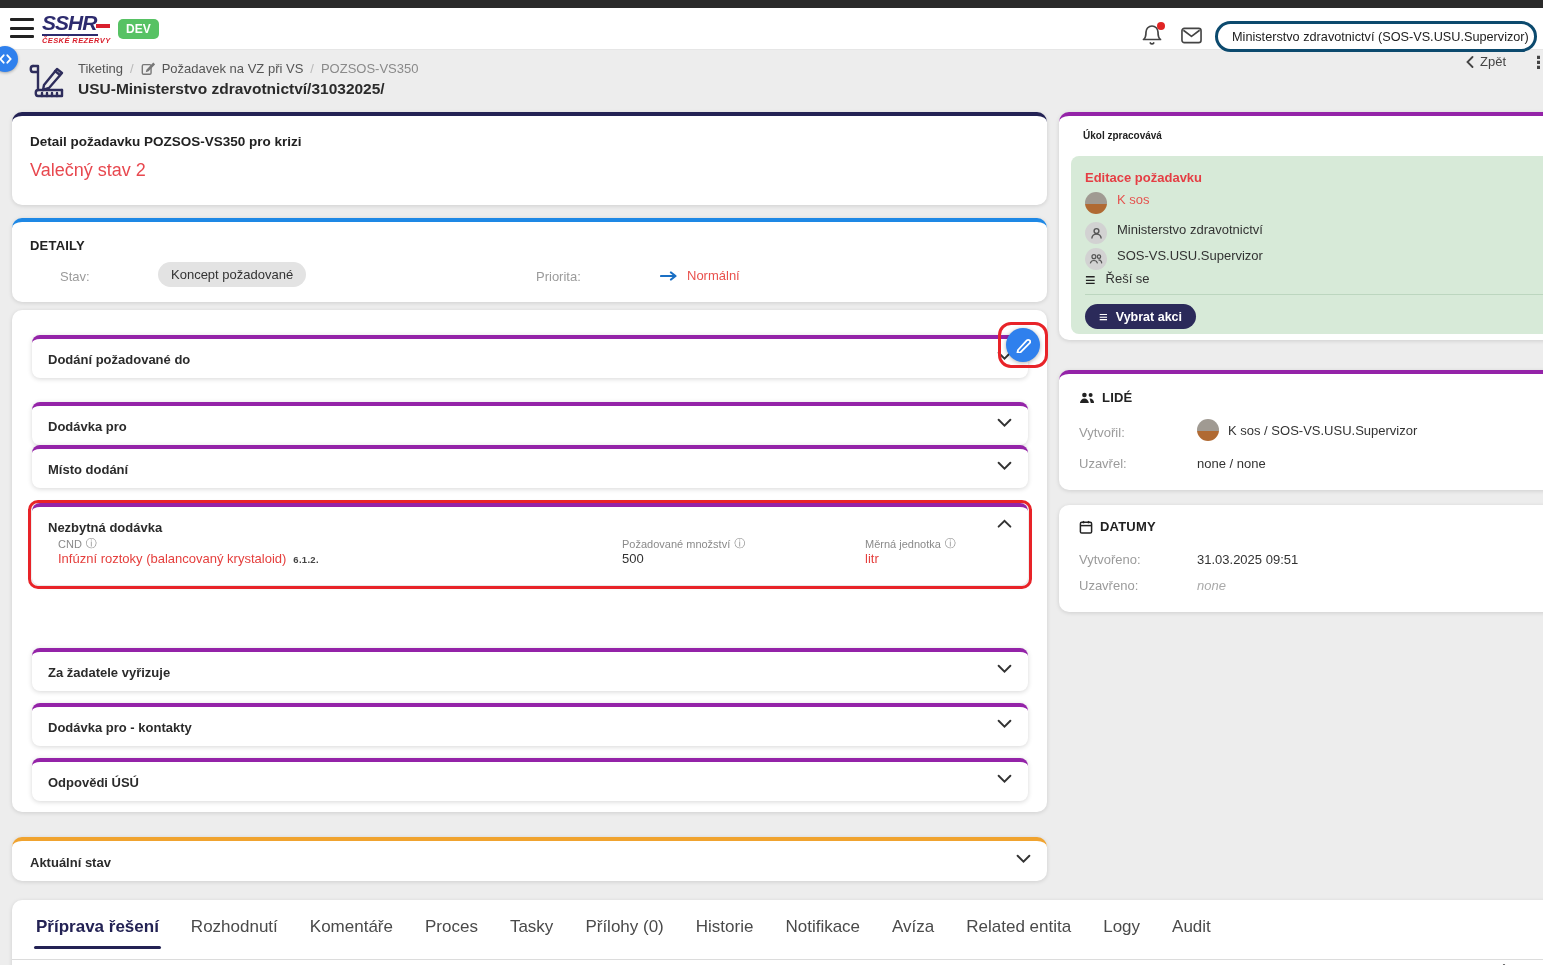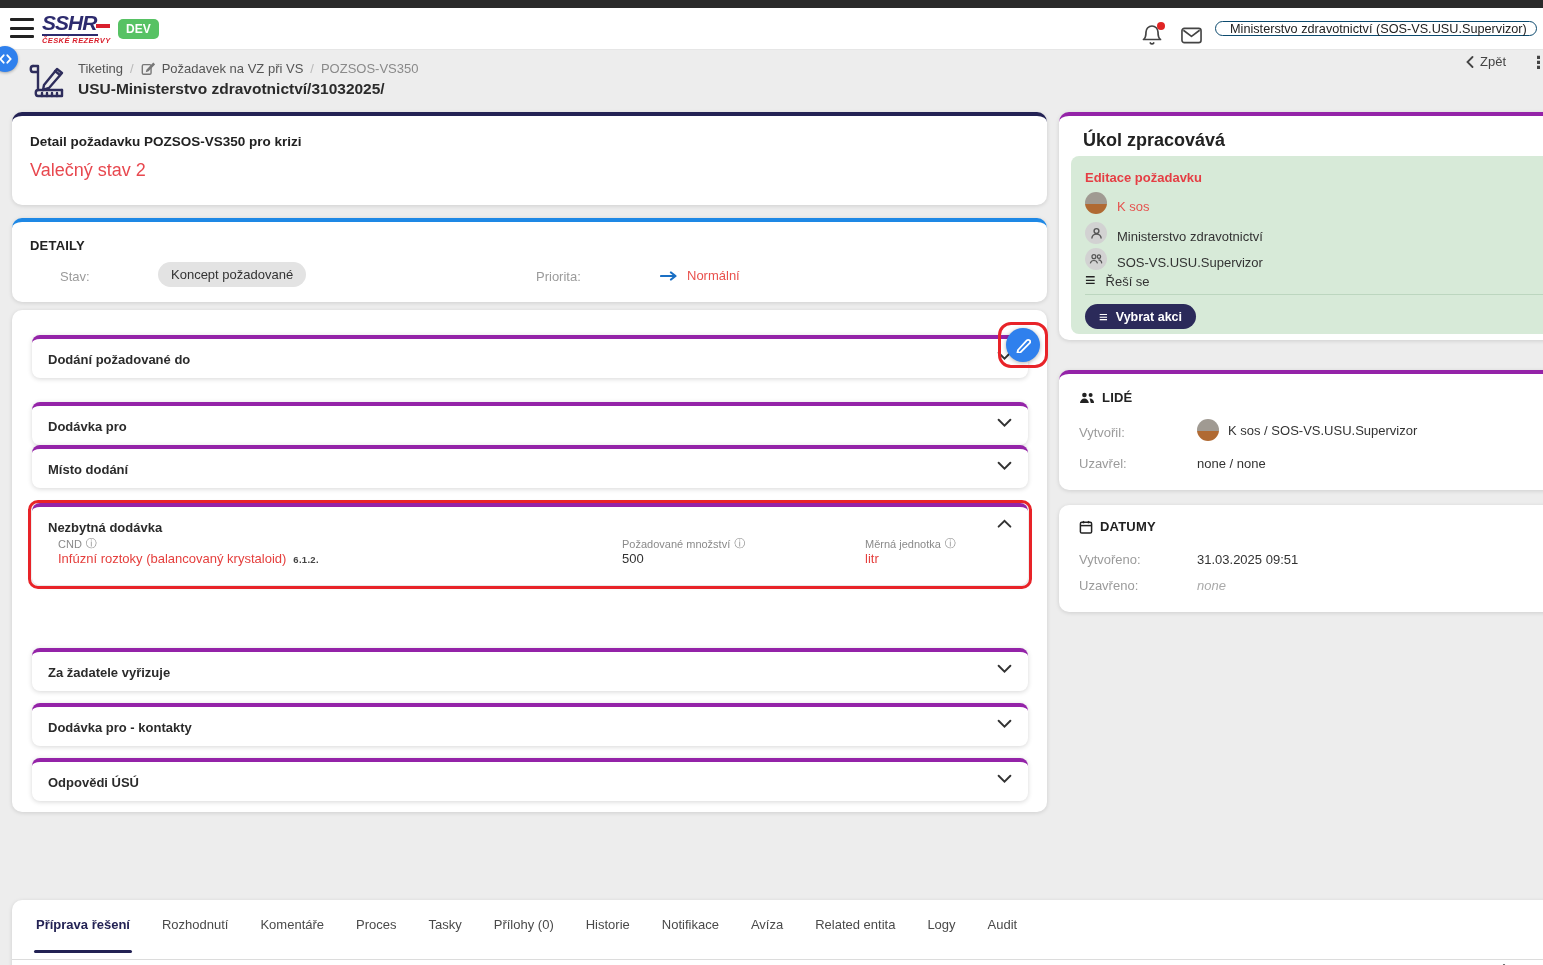--- a/index.html
+++ b/index.html
@@ -20,21 +20,21 @@
   .hamburger{left:10px;top:10px;width:24px;height:20px;display:flex;flex-direction:column;justify-content:space-between;cursor:pointer;}
   .hamburger span{height:3px;background:#222;border-radius:1px;}
   .logo{left:42px;top:4px;width:70px;height:36px;}
   .logo .word{font-style:italic;font-weight:900;font-size:21px;color:var(--logo-navy);letter-spacing:-1px;line-height:22px;border-bottom:2px solid var(--logo-navy);display:inline-block;padding-right:2px;}
   .logo .dash{position:absolute;right:2px;top:12px;width:14px;height:4px;background:var(--logo-red);}
   .logo .sub{font-size:7.5px;font-weight:700;font-style:italic;color:var(--logo-red);letter-spacing:.4px;white-space:nowrap;}
   .dev-badge{left:118px;top:11px;background:var(--dev-green);color:#fff;font-weight:700;font-size:12px;padding:3px 8px;border-radius:5px;}
   .bell{left:1140px;top:15px;width:26px;height:26px;}
   .bell .dot{position:absolute;right:1px;top:-1px;width:8px;height:8px;background:#e02424;border-radius:50%;}
   .mail{left:1180px;top:17px;width:24px;height:24px;}
-  .org-select{left:1215px;top:13px;width:322px;height:15px;border:1px solid #0c4a6e;border-radius:16px;background:#fff;display:flex;align-items:center;justify-content:space-between;padding:0 12px 0 14px;cursor:pointer;}
+  .org-select{left:1215px;top:13px;width:322px;height:31px;border:3px solid #0c4a6e;border-radius:16px;background:#fff;display:flex;align-items:center;justify-content:space-between;padding:0 12px 0 14px;cursor:pointer;}
   .org-select .txt{font-size:12.7px;color:#222;white-space:nowrap;}
 
   
   .panel-toggle{left:-8px;top:46px;width:26px;height:26px;background:var(--accent-blue);border-radius:50%;display:flex;align-items:center;justify-content:center;box-shadow:0 1px 3px rgba(0,0,0,.3);cursor:pointer;}
   .title-icon{left:24px;top:56px;width:46px;height:46px;}
   .crumbs{left:78px;top:61px;font-size:13px;color:#555;display:flex;align-items:center;gap:7px;white-space:nowrap;}
   .crumbs .sep{color:#b9b9b9;}
   .crumbs .last{color:#8a8a8a;}
   .page-title{left:78px;top:80px;font-size:15.5px;font-weight:700;color:#2b2b2b;}
   .back-btn{left:1466px;top:54px;font-size:13px;color:#444;display:flex;align-items:center;gap:6px;cursor:pointer;}
@@ -63,30 +63,30 @@
   .acc.expanded{height:82px;cursor:default;}
   .mini-lbl{position:absolute;font-size:11px;color:#8a8a8a;display:flex;gap:4px;align-items:center;}
   .mini-val{position:absolute;font-size:13px;color:#333;}
   .mini-val.red{color:#e5403e;}
   .code-badge{font-size:9.5px;font-weight:700;color:#444;margin-left:7px;letter-spacing:.3px;}
   .annotation{position:absolute;border:3px solid var(--annotation);border-radius:10px;pointer-events:none;}
   .edit-fab{position:absolute;width:34px;height:34px;background:var(--accent-blue);border-radius:50%;display:flex;align-items:center;justify-content:center;box-shadow:0 1px 4px rgba(0,0,0,.3);cursor:pointer;z-index:5;}
 
   
   .tabs-row{position:absolute;left:22px;top:17px;display:flex;gap:28px;align-items:flex-end;}
-  .tab{font-size:13px;color:#4a4a4a;background:none;border:none;font-family:inherit;padding:0 2px 21px;cursor:pointer;position:relative;white-space:nowrap;}
+  .tab{font-size:17px;color:#4a4a4a;background:none;border:none;font-family:inherit;padding:0 2px 12px;cursor:pointer;position:relative;white-space:nowrap;}
   .tab.active{color:var(--navy);font-weight:700;}
   .tab.active::after{content:"";position:absolute;left:0;right:0;bottom:0;height:3px;background:var(--navy);border-radius:2px;}
   .tabs-divider{position:absolute;left:0;top:59px;width:100%;height:1px;background:#dcdcdc;}
   .bottom-icons{position:absolute;top:64px;display:flex;gap:24px;color:#666;}
 
   
   .green-box{position:absolute;left:12px;top:40px;width:500px;height:178px;background:var(--green-bg);border-radius:8px;}
   .gb-title{position:absolute;left:14px;top:14px;font-size:13px;font-weight:700;color:#e53e44;}
-  .gb-row{position:absolute;left:14px;display:flex;align-items:flex-end;gap:10px;font-size:13px;color:#333;}
+  .gb-row{position:absolute;left:14px;display:flex;align-items:flex-start;gap:10px;font-size:13px;color:#333;}
   .gb-row.red{color:#e5534f;}
   .icon-circle{width:22px;height:22px;border-radius:50%;background:#d2d2d2;display:flex;align-items:center;justify-content:center;flex:0 0 auto;}
   .avatar{width:22px;height:22px;border-radius:50%;background:linear-gradient(#a09a92 54%,#b06a33 54%);flex:0 0 auto;}
   .gb-divider{position:absolute;left:14px;right:18px;top:138px;height:1px;background:#bcd6bf;}
   .action-btn{position:absolute;left:14px;top:148px;height:25px;background:#2b2a5a;border:none;border-radius:13px;color:#fff;font-size:12.5px;font-weight:700;font-family:inherit;display:flex;align-items:center;gap:8px;padding:0 14px;cursor:pointer;}
   .menu-glyph{font-size:15px;line-height:1;}
   .h-icon{display:inline-flex;align-items:center;}
   .it{font-style:italic;color:#aaa;}
   svg{display:block;}
 </style>
@@ -269,20 +269,28 @@
     <div class="acc" style="top:448px;">
       <span class="t">Odpovědi ÚSÚ</span>
       <span class="chev">
           <svg width="15" height="10" viewBox="0 0 14 9" fill="none" stroke="#333" stroke-width="1.8" stroke-linecap="round">
             <polyline points="1.5 1.5 7 7 12.5 1.5"></polyline>
           </svg>
         </span>
     </div>
   </div>
 
+  <div class="card bt-amber" style="left:12px;top:837px;width:1035px;height:44px;cursor:pointer;">
+    <span class="abs" style="left:18px;top:14px;font-size:13px;font-weight:700;color:#2b2b2b;">Aktuální stav</span>
+    <span class="abs" style="right:16px;top:13px;">
+        <svg width="15" height="10" viewBox="0 0 14 9" fill="none" stroke="#333" stroke-width="1.8" stroke-linecap="round">
+          <polyline points="1.5 1.5 7 7 12.5 1.5"></polyline>
+        </svg>
+      </span>
+  </div>
 
   <div class="card" style="left:12px;top:900px;width:1548px;height:120px;border-radius:10px 10px 0 0;">
     <div class="tabs-row">
       <button class="tab active">Příprava řešení</button>
       <button class="tab">Rozhodnutí</button>
       <button class="tab">Komentáře</button>
       <button class="tab">Proces</button>
       <button class="tab">Tasky</button>
       <button class="tab">Přílohy (0)</button>
       <button class="tab">Historie</button>
@@ -300,21 +308,21 @@
         </svg>
       <svg width="16" height="16" viewBox="0 0 16 16" fill="none" stroke="#666" stroke-width="1.8" stroke-linecap="round" stroke-linejoin="round">
           <polyline points="5 5 9 1 13 5"></polyline>
           <line x1="9" y1="1" x2="9" y2="10"></line>
         </svg>
       <span style="font-size:15px;font-weight:700;">⋮</span>
     </div>
   </div>
 
   <div class="card bt-purple" style="left:1059px;top:112px;width:520px;height:228px;">
-    <div class="abs" style="left:24px;top:14px;font-size:18px;font-weight:700;color:#222;">Úkol zpracovává</div>
+    <div class="abs" style="left:24px;top:14px;font-size:10px;font-weight:700;color:#222;">Úkol zpracovává</div>
     <div class="green-box">
       <div class="gb-title">Editace požadavku</div>
       <div class="gb-row red" style="top:36px;">
         <span class="avatar"></span>
         <span>K sos</span>
       </div>
       <div class="gb-row" style="top:66px;">
         <span class="icon-circle">
           <svg width="13" height="13" viewBox="0 0 14 14" fill="none" stroke="#555" stroke-width="1.5">
               <circle cx="7" cy="4.4" r="2.6"></circle>

